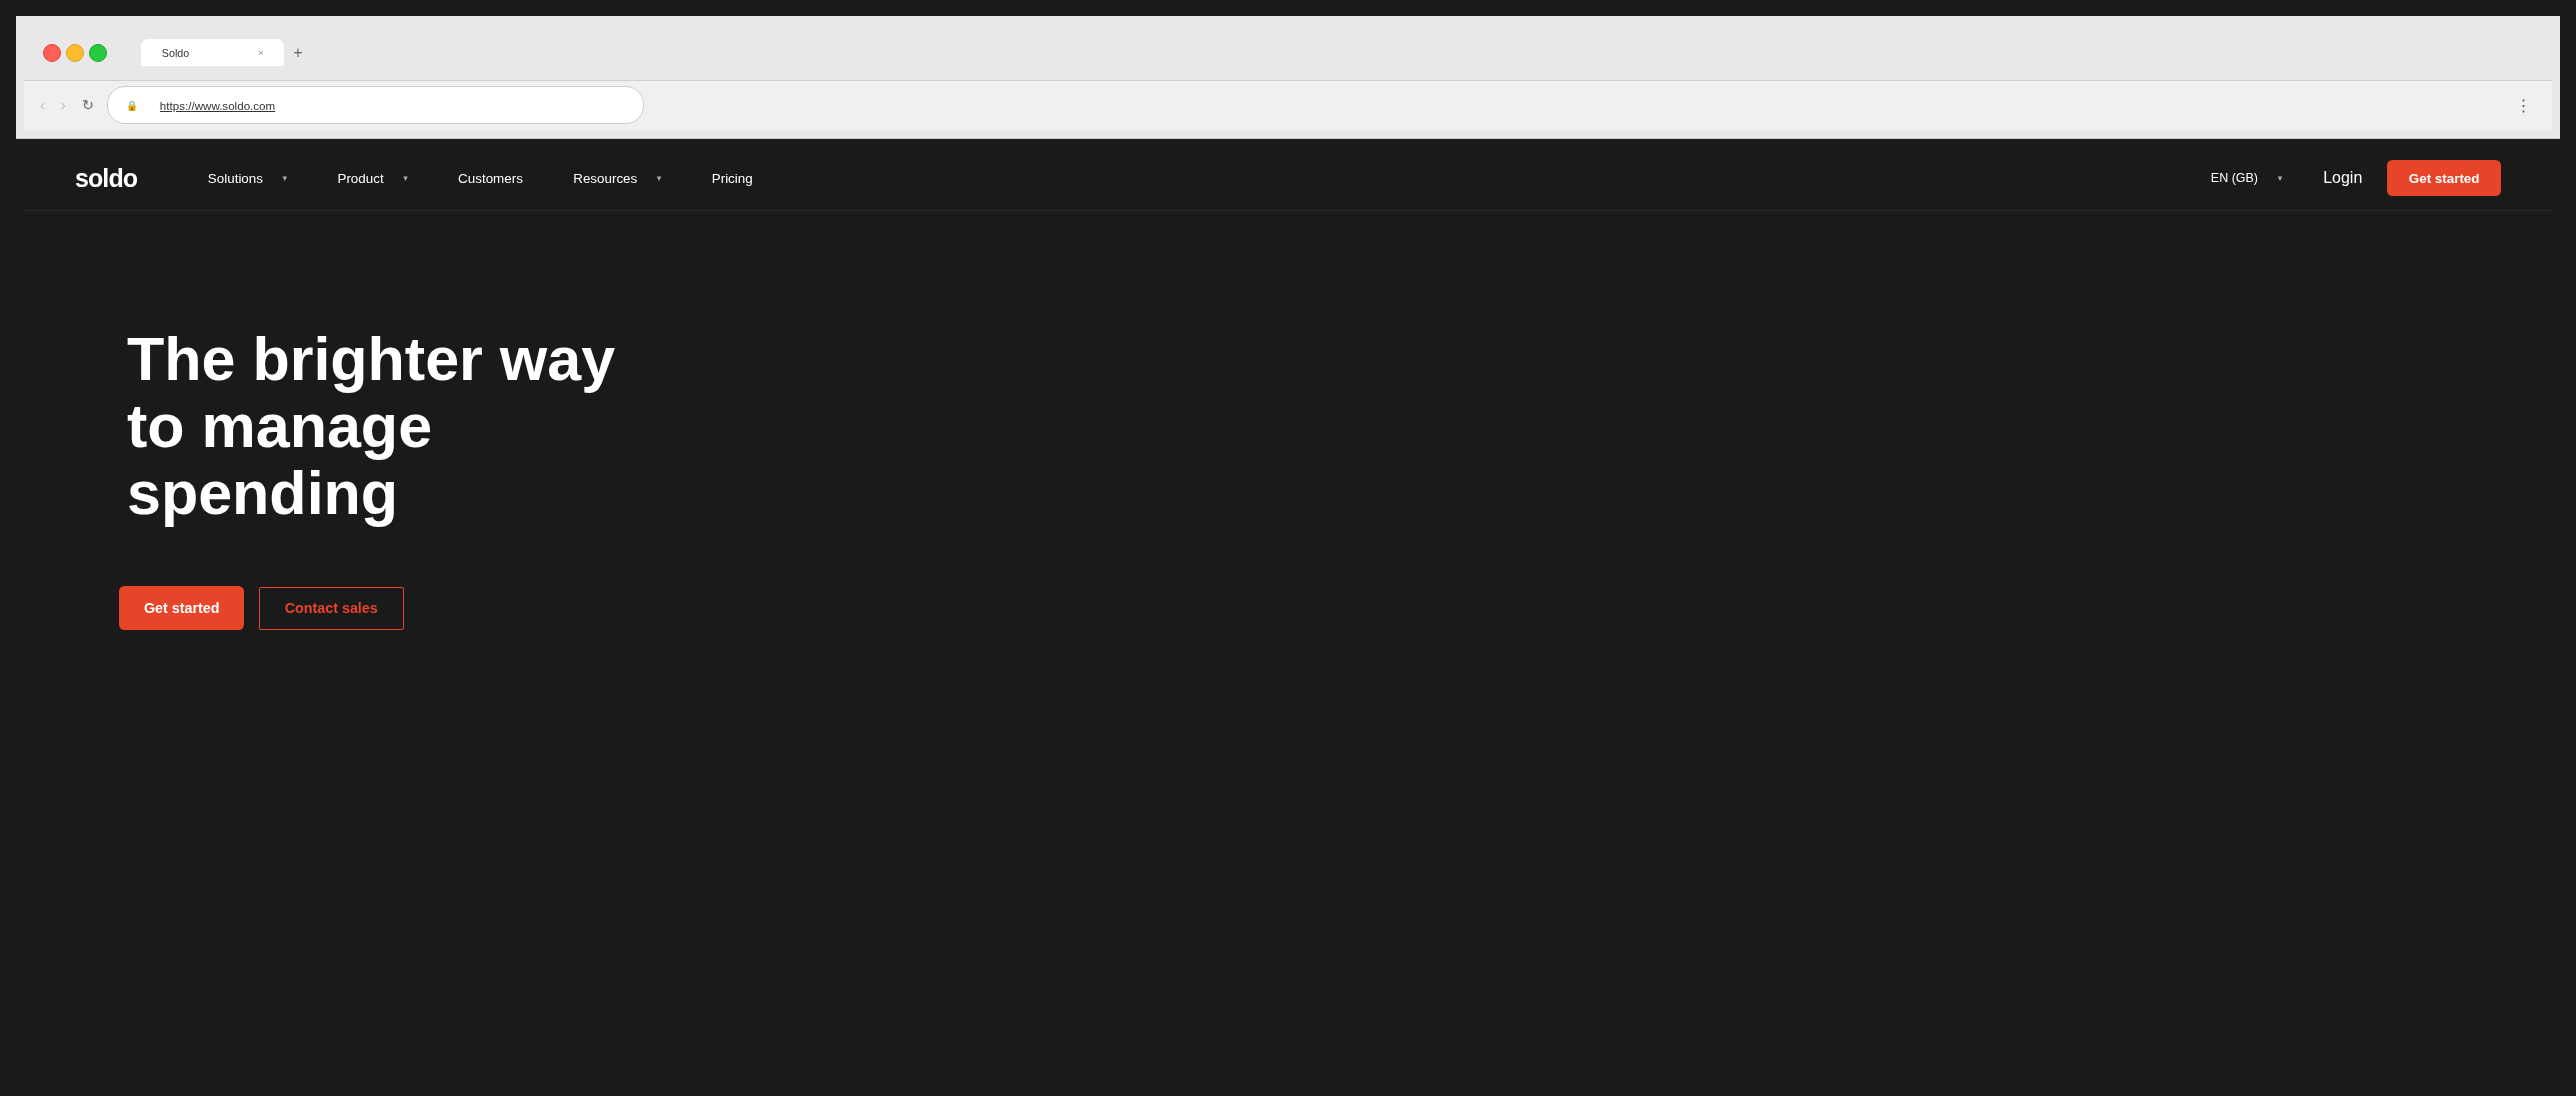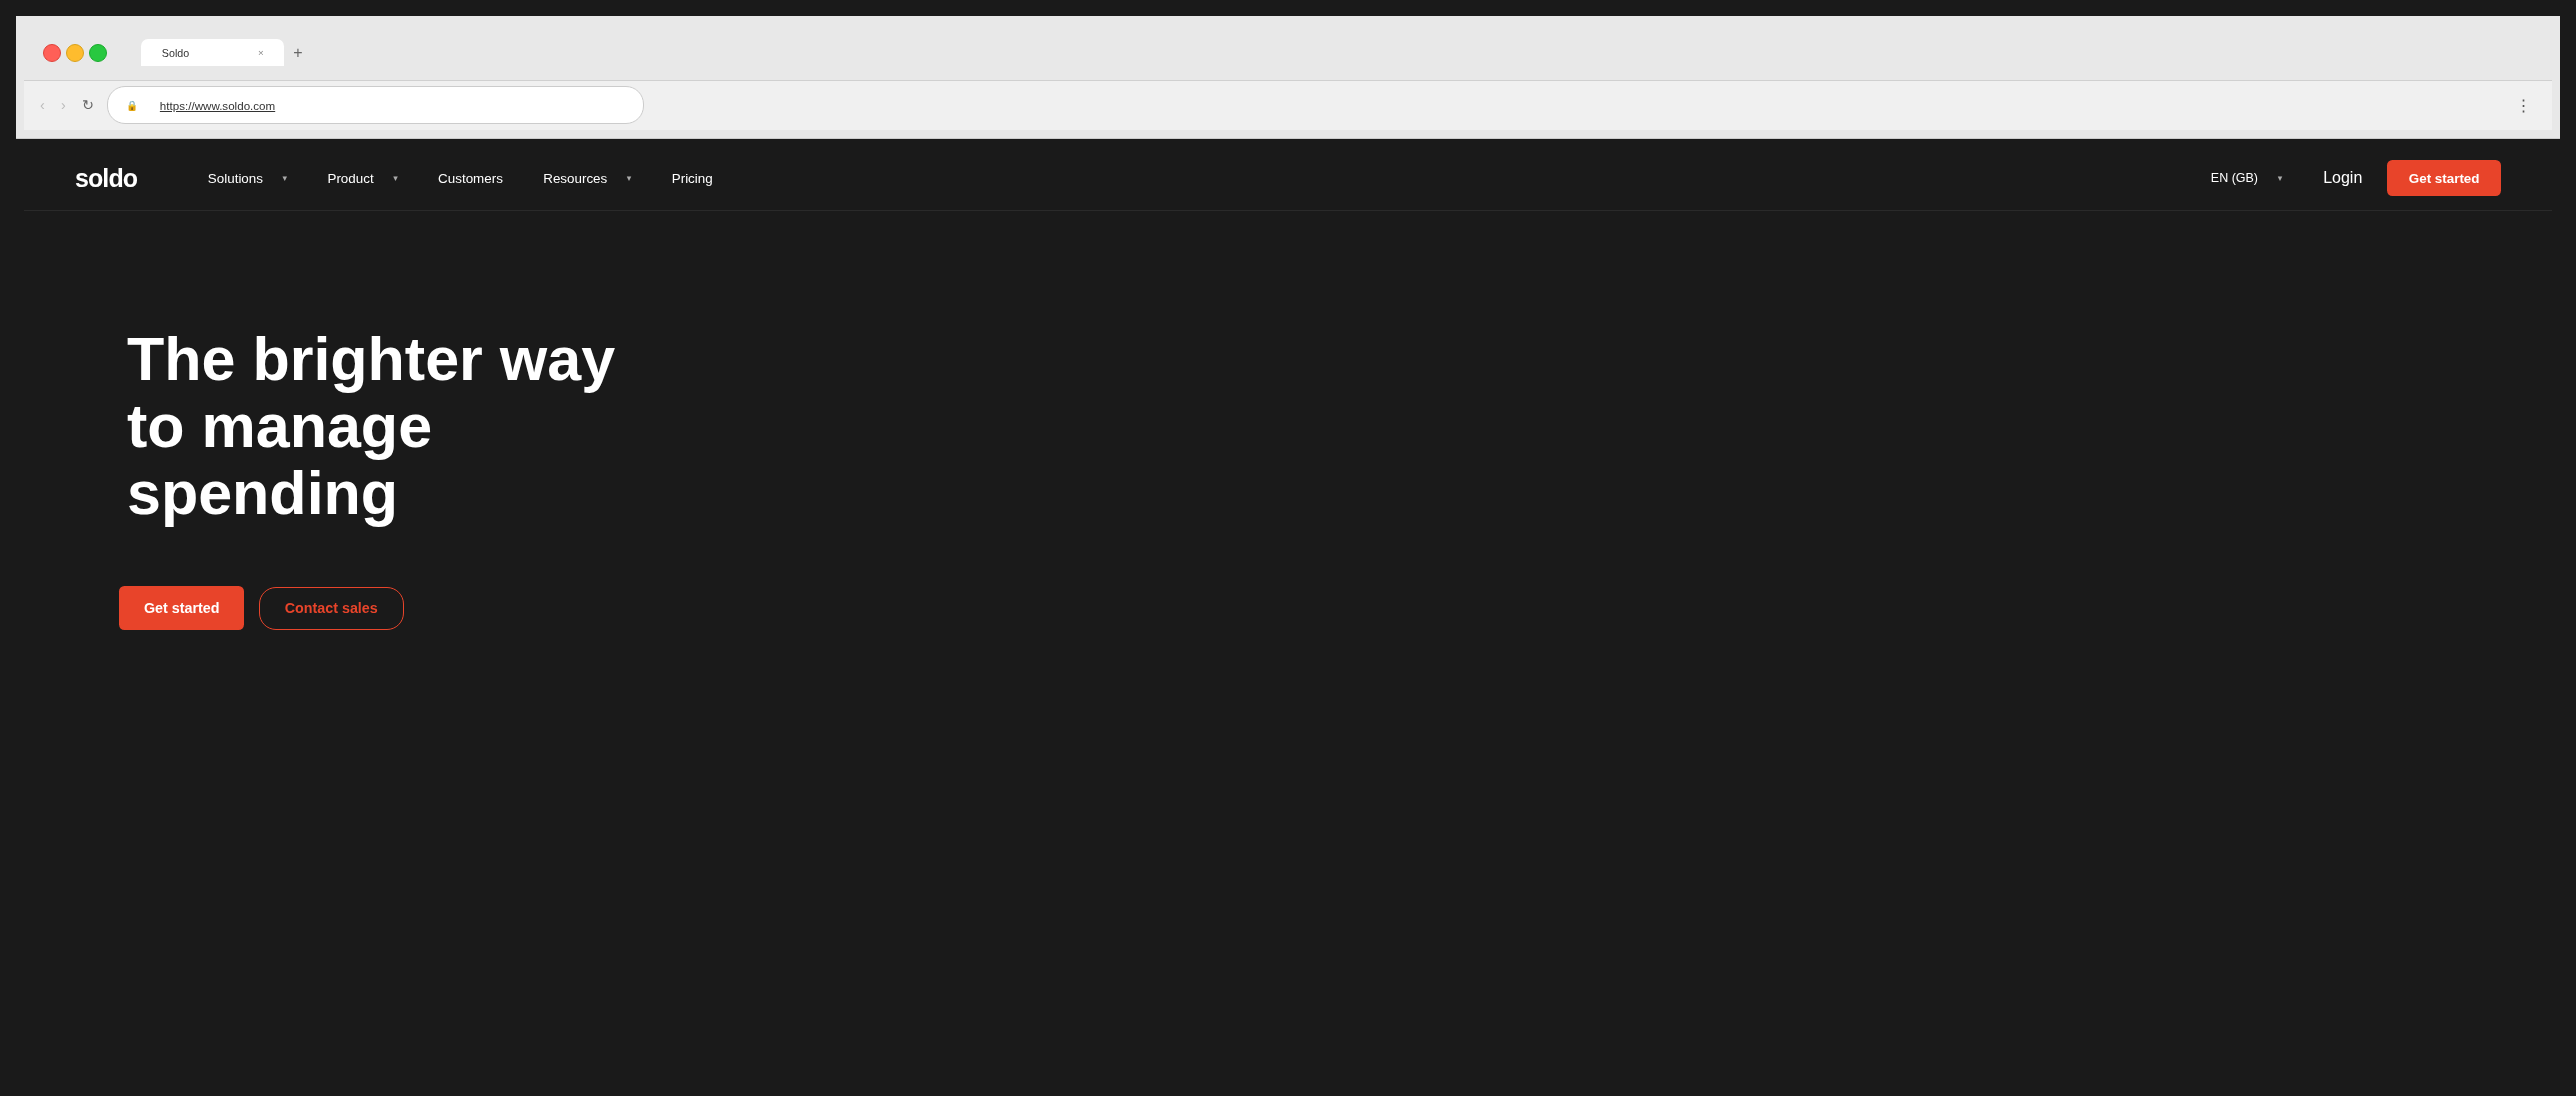--- a/index.html
+++ b/index.html
@@ -157,21 +157,21 @@
       font-weight: 800;
       color: #fff;
       letter-spacing: -0.9px;
       margin-right: 36px;
       text-decoration: none;
     }
 
     .nav-links {
       display: flex;
       align-items: flex-end;
-      gap: 3px;
+      gap: 13px;
       flex: 1;
     }
 
     .nav-item {
       display: flex;
       align-items: center;
       gap: 3.6px;
       color: #fff;
       font-size: 13.4px;
       padding: 7.2px 10.7px;
@@ -251,21 +251,21 @@
       padding: 14.3px 25px;
       font-size: 14.3px;
       font-weight: 600;
       cursor: pointer;
     }
 
     .contact-sales-btn {
       background: transparent;
       color: #e8442a;
       border: 1.8px solid #e8442a;
-      border-radius: 17px;
+      border-radius: 2px;
       padding: 12.5px 25px;
       font-size: 14.3px;
       font-weight: 600;
       cursor: pointer;
     }
   </style>
 </head>
 <body>
 
 <div class="browser-chrome">

